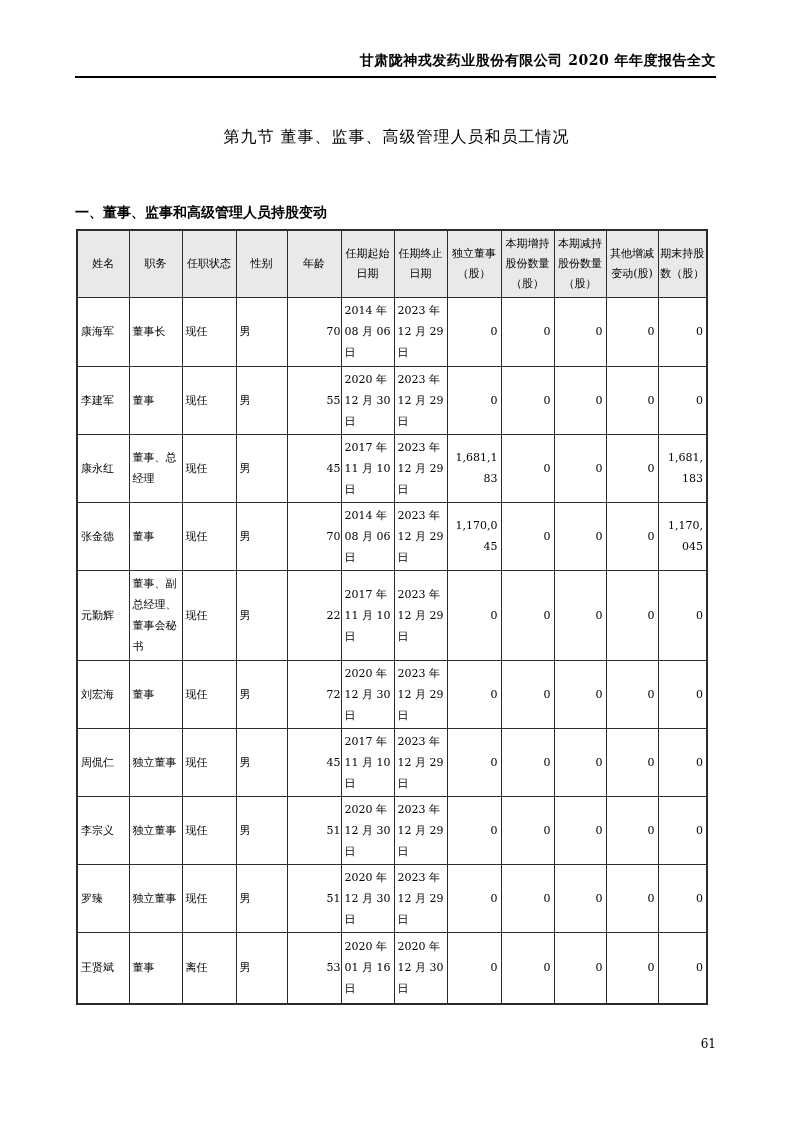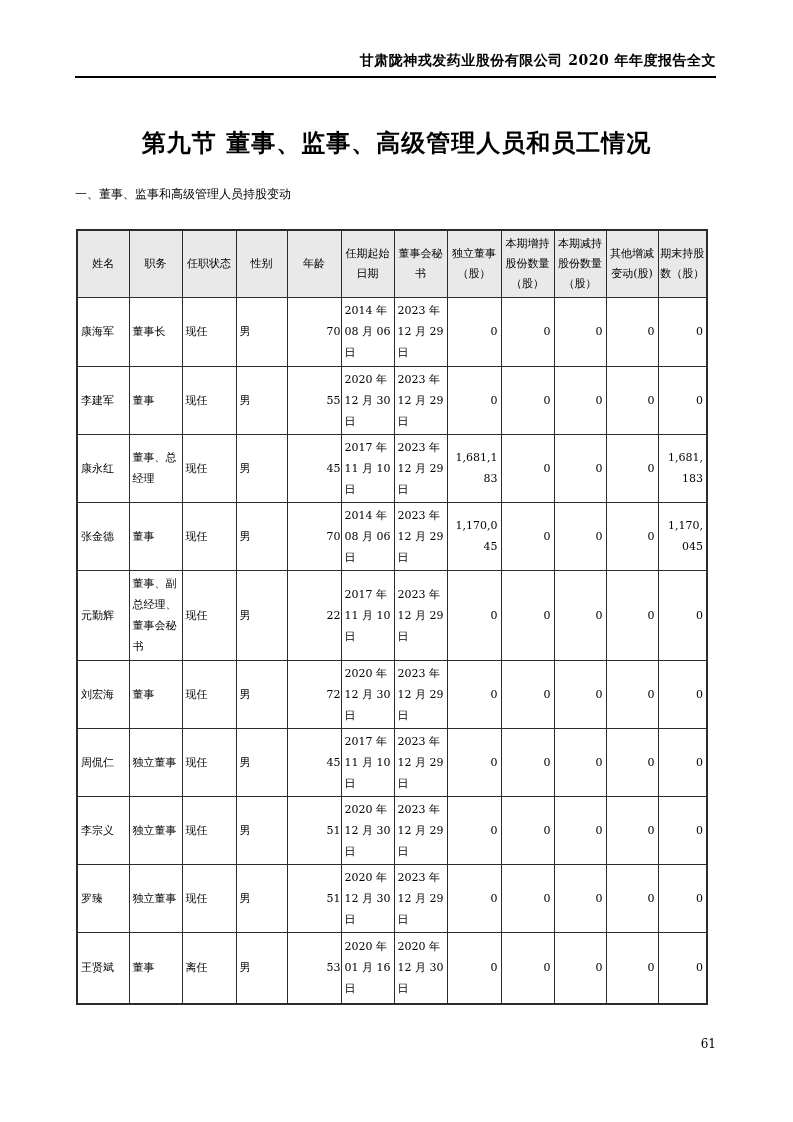--- a/index.html
+++ b/index.html
@@ -20,29 +20,29 @@
     font-weight: bold;
     letter-spacing: 0.5px;
     border-bottom: 2px solid #000;
     padding-bottom: 6px;
   }
   .doc-title {
     position: absolute;
     left: 0; top: 127px;
     width: 100%;
     text-align: center;
-    font-size: 24px;
+    font-size: 16px;
+    font-weight: normal;
+    letter-spacing: 1px;
+  }
+  .section-heading {
+    position: absolute;
+    left: 75px; top: 204px;
+    font-size: 14px;
     font-weight: bold;
-    letter-spacing: 1px;
-  }
-  .section-heading {
-    position: absolute;
-    left: 75px; top: 186px;
-    font-size: 12px;
-    font-weight: normal;
   }
   table.holdings-table {
     position: absolute;
     left: 76px; top: 229px;
     width: 632px;
     border-collapse: collapse;
     table-layout: fixed;
     font-size: 11px;
     border: 2px solid #2b2b2b;
   }
@@ -102,21 +102,21 @@
       <col style="width: 49px;">
     </colgroup>
   <thead>
     <tr style="height: 67px;">
         <th>姓名</th>
         <th>职务</th>
         <th>任职状态</th>
         <th>性别</th>
         <th>年龄</th>
         <th>任期起始日期</th>
-        <th>董事会秘书</th>
+        <th>任期终止日期</th>
         <th>独立董事（股）</th>
         <th>本期增持股份数量（股）</th>
         <th>本期减持股份数量（股）</th>
         <th>其他增减变动(股)</th>
         <th>期末持股数（股）</th>
       </tr>
   </thead>
   <tbody>
       <tr style="height: 69px;">
         <td class="c-l">康海军</td>

